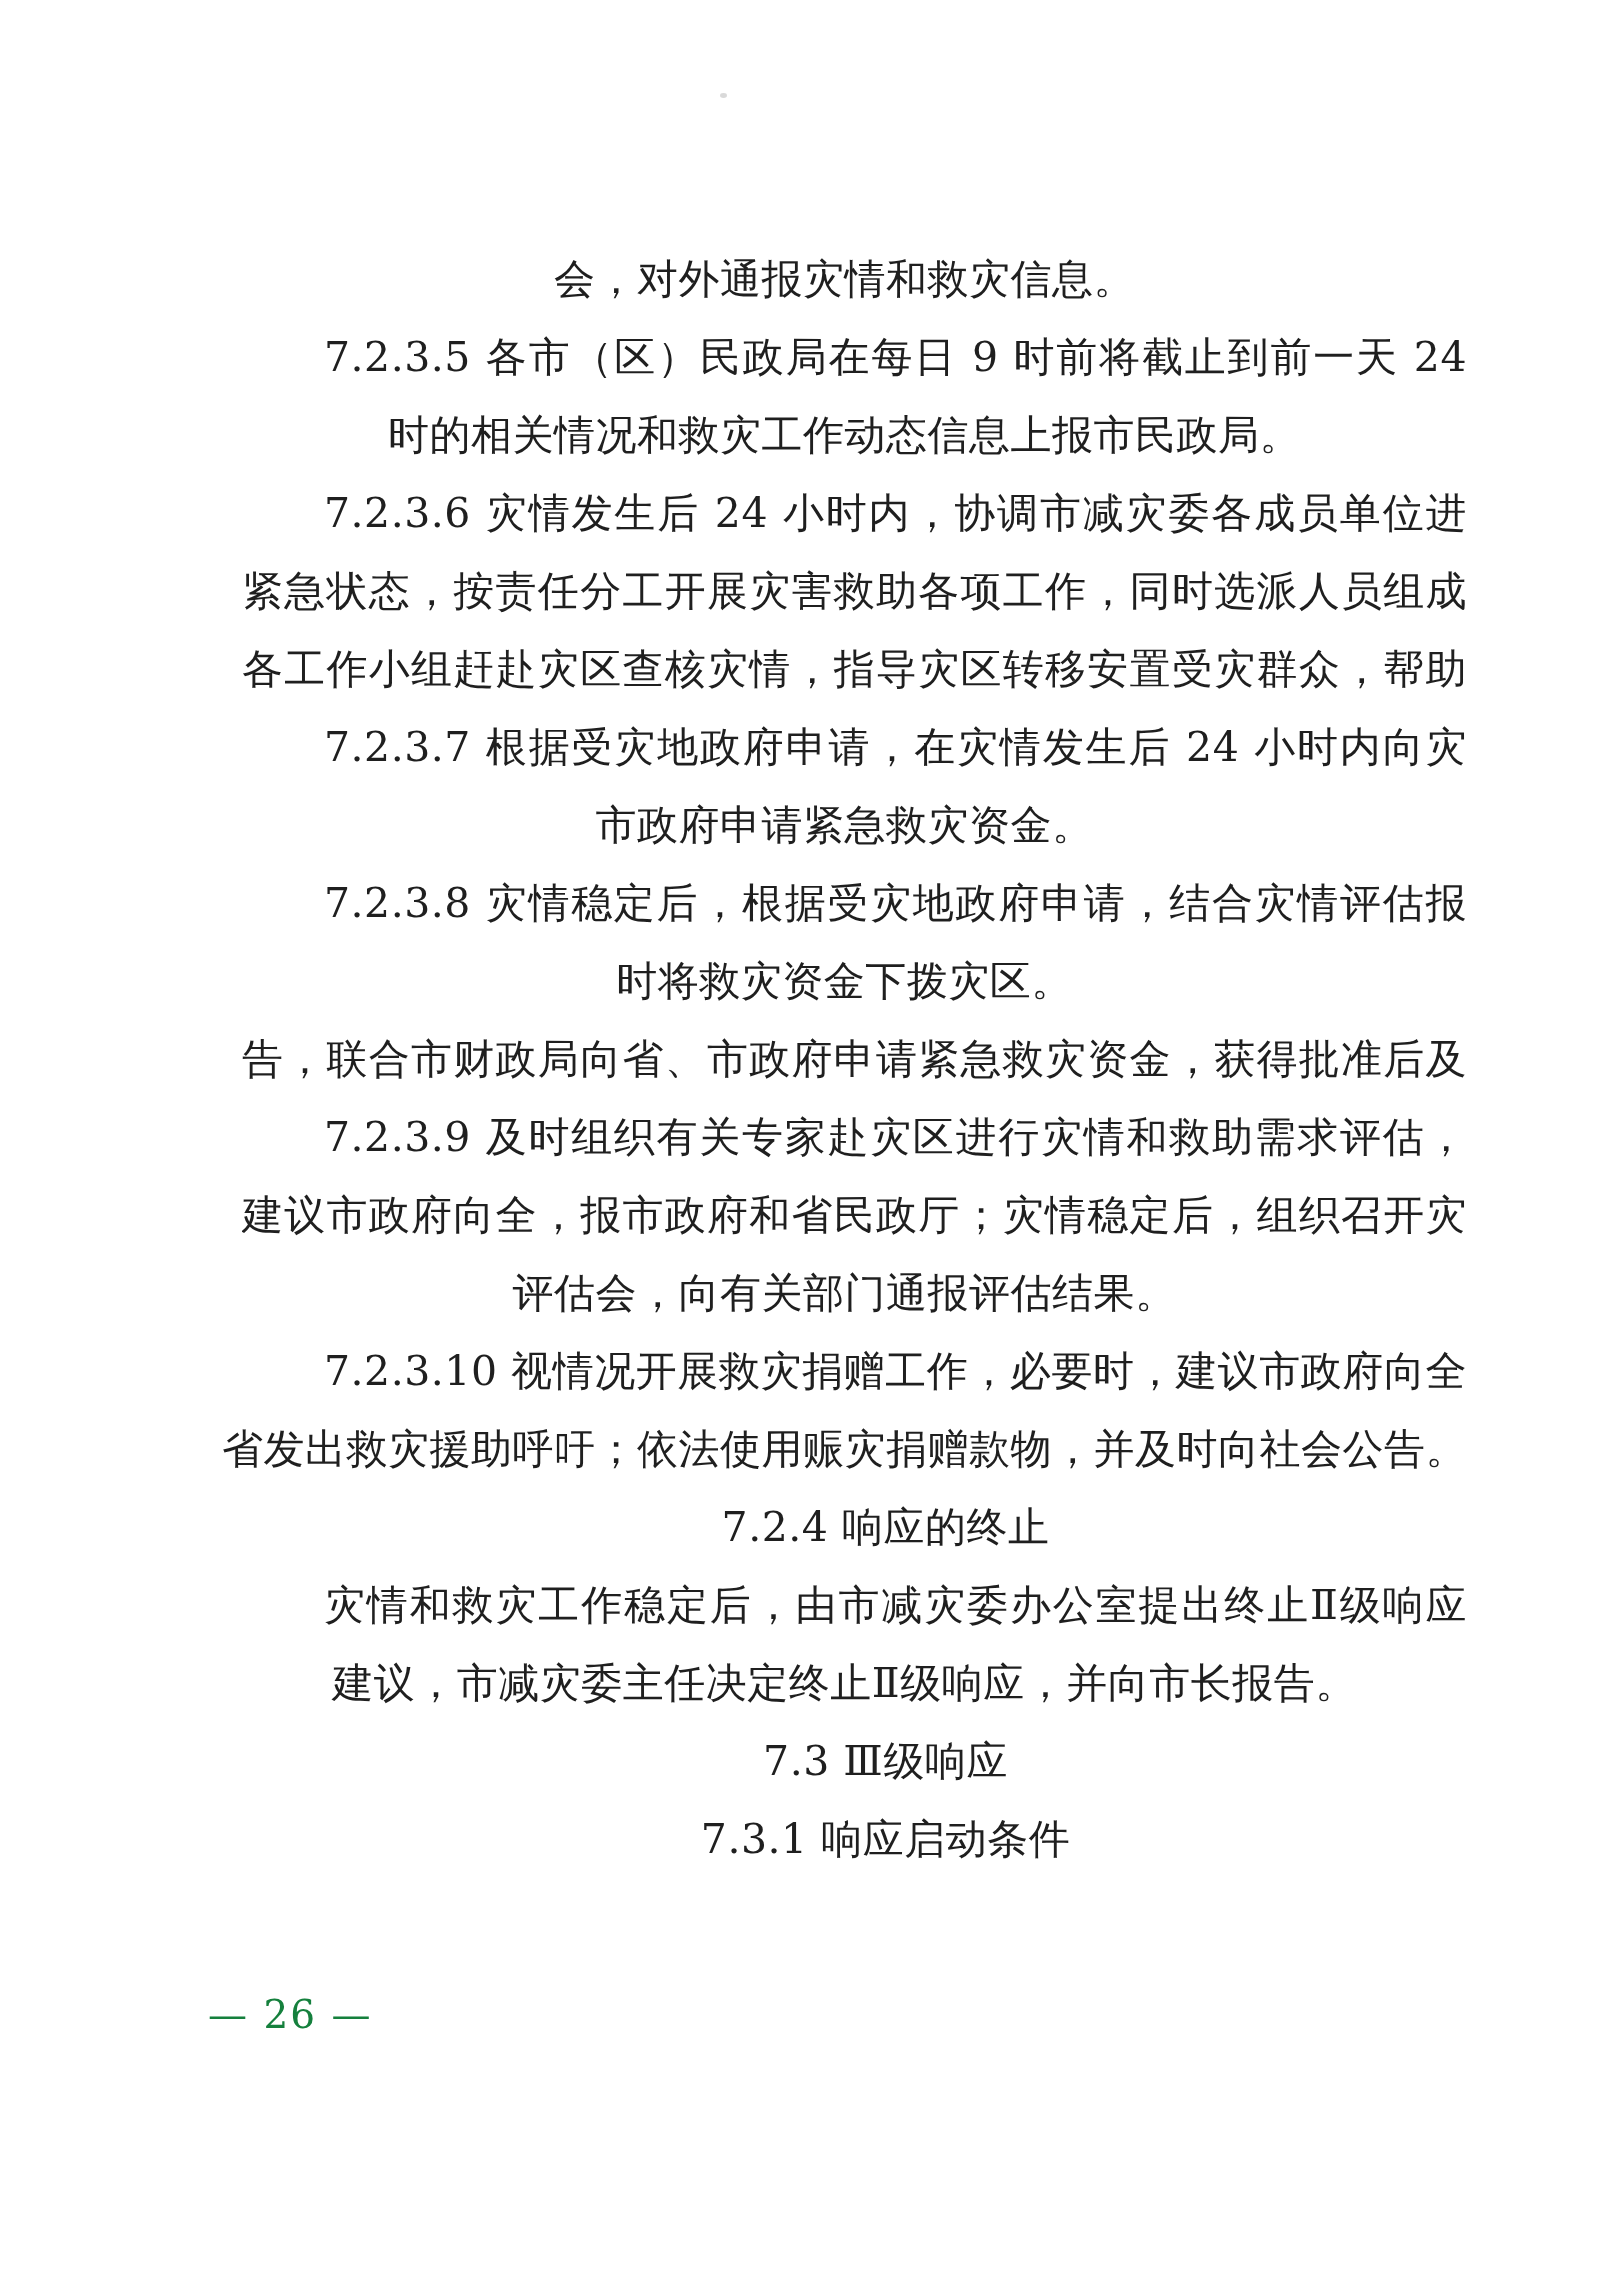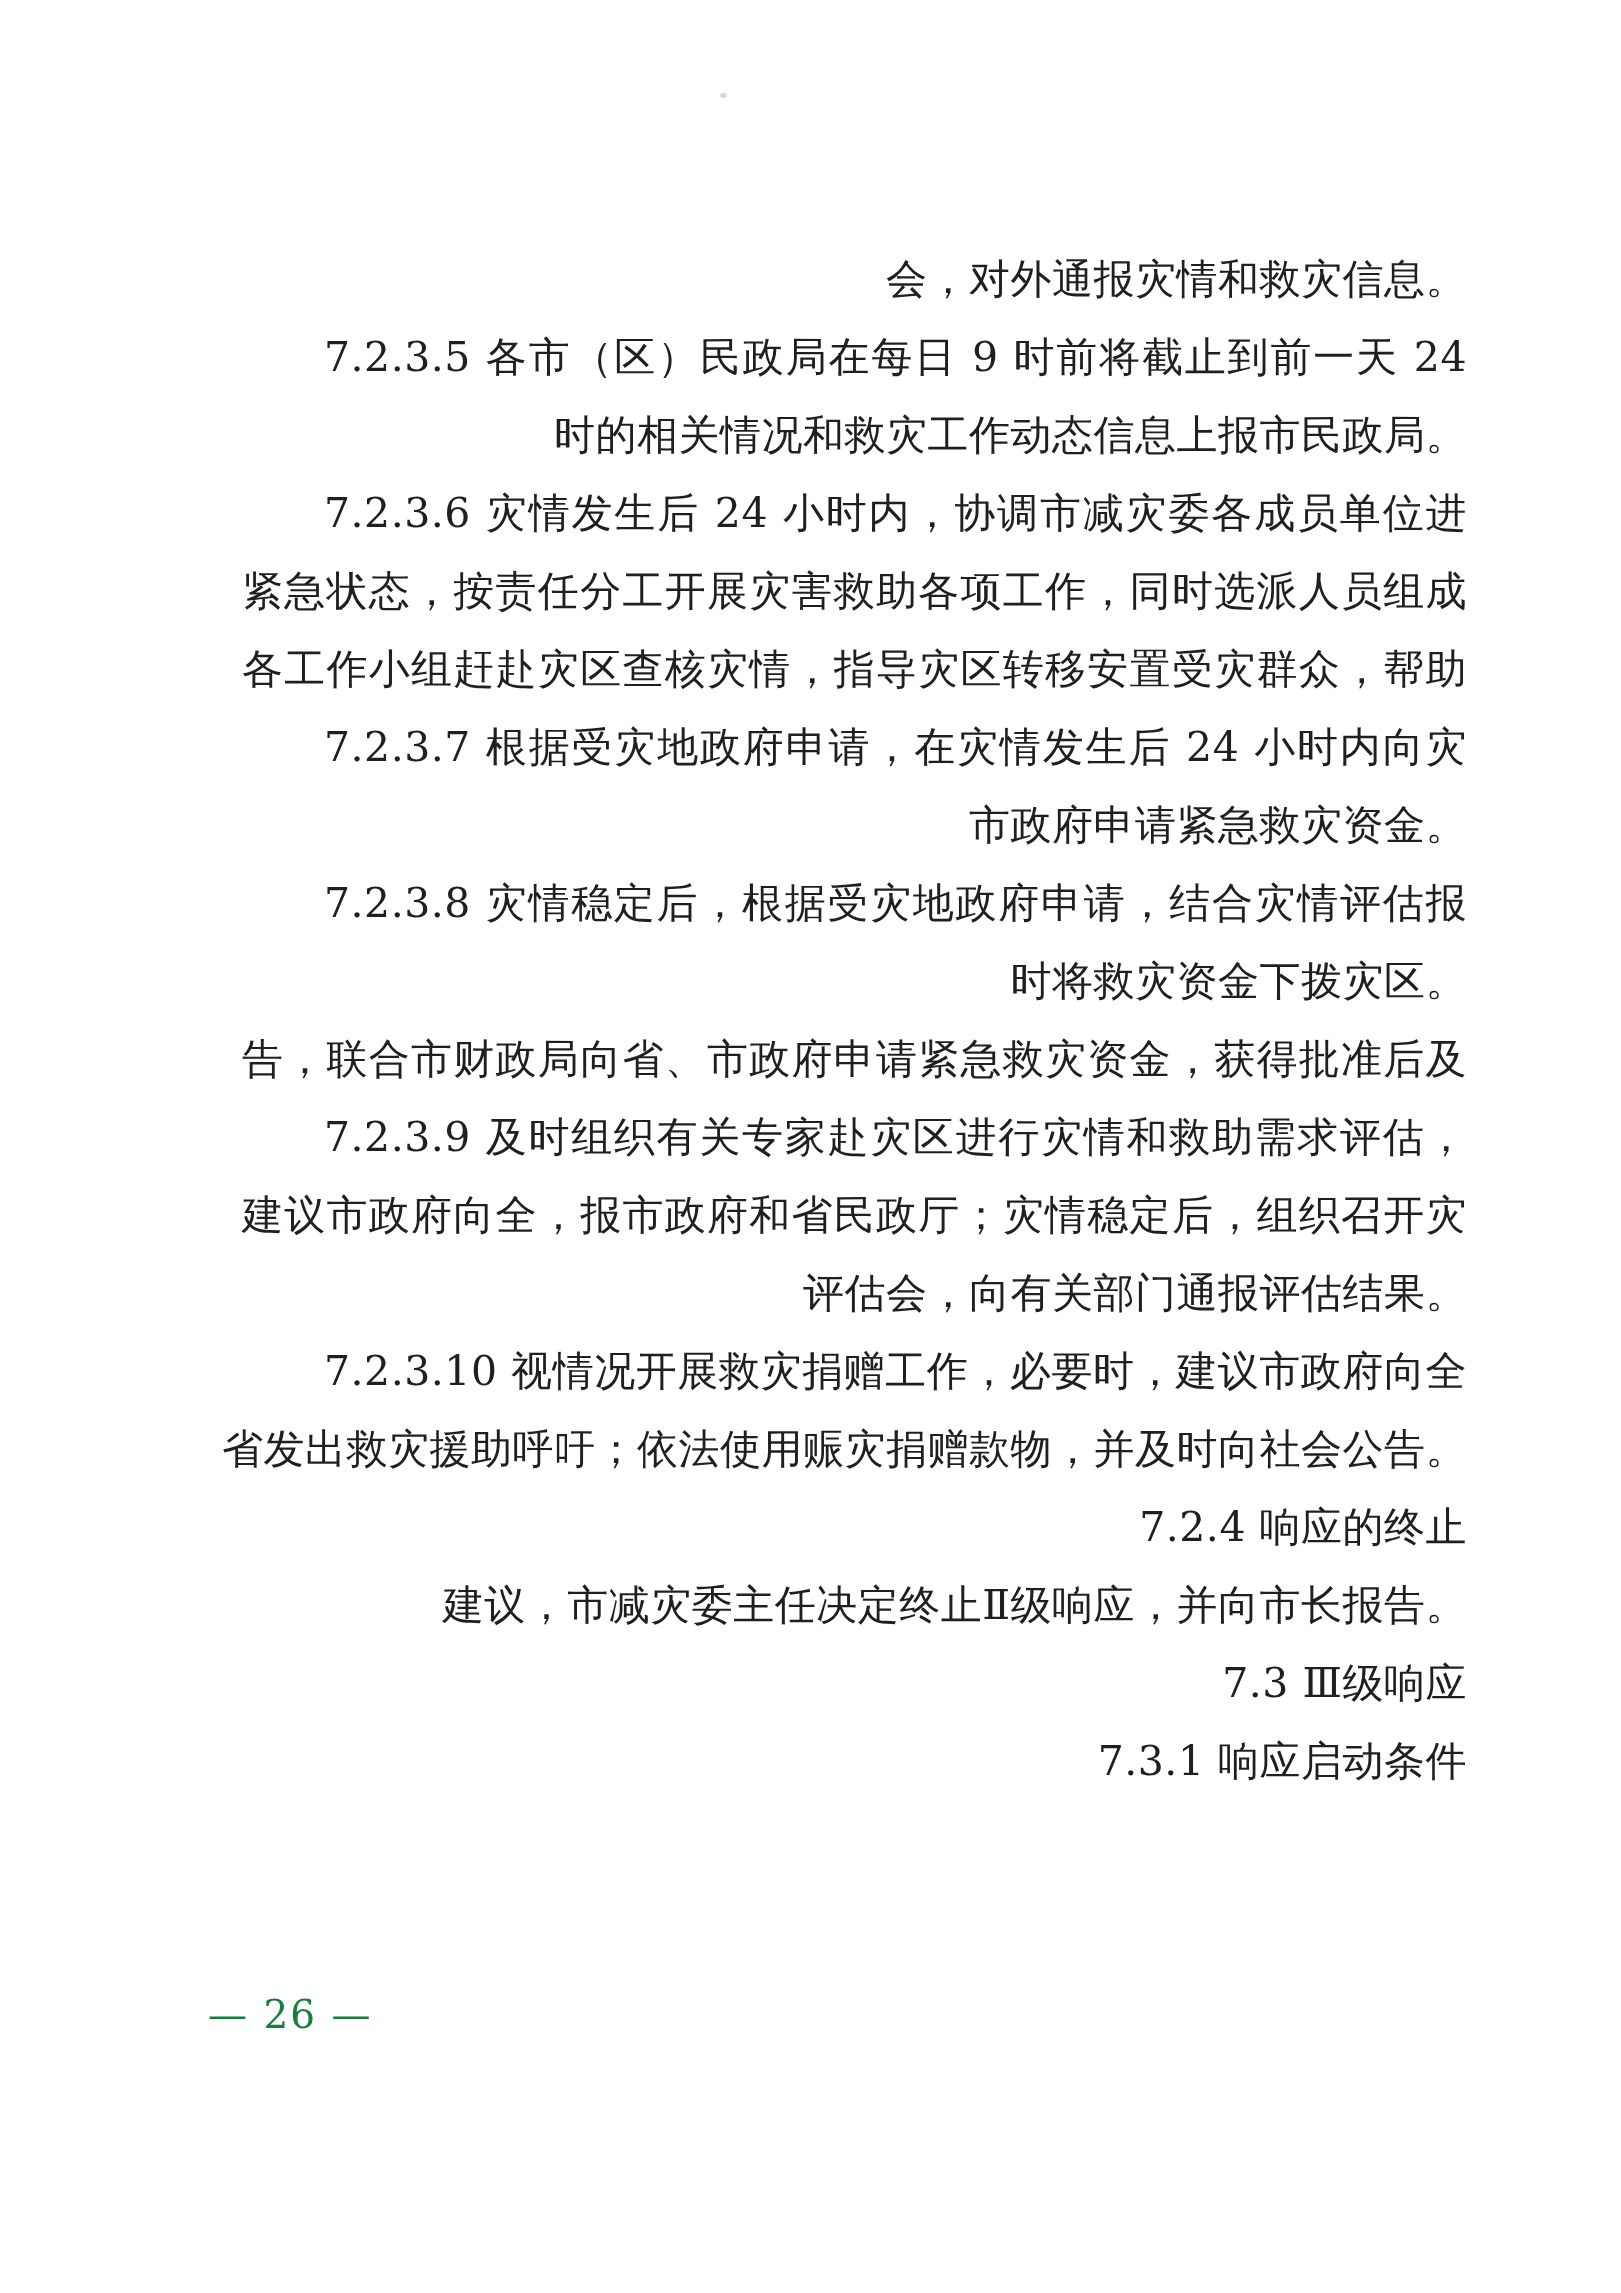--- a/index.html
+++ b/index.html
@@ -23,21 +23,21 @@
     top: 240px;
     width: 1245px;
   }
   .para { margin: 0; padding: 0; }
   .line {
     font-size: 41px;
     line-height: 78px;
     height: 78px;
     overflow: hidden;
     letter-spacing: 0.5px;
-    text-align: right;
+    text-align: center;
   }
   .line.fill {
     text-align: justify;
     text-align-last: justify;
     text-justify: inter-character;
     margin-left: 20px;
   }
   .para.indent .line:first-child {
     text-indent: 2em;
   }
@@ -96,20 +96,21 @@
         <div class="line">评估会，向有关部门通报评估结果。</div>
       </div>
       <div class="para indent">
         <div class="line fill">7.2.3.10 视情况开展救灾捐赠工作，必要时，建议市政府向全</div>
         <div class="line">省发出救灾援助呼吁；依法使用赈灾捐赠款物，并及时向社会公告。</div>
       </div>
       <div class="para indent">
         <div class="line">7.2.4 响应的终止</div>
       </div>
       <div class="para indent">
+        <div class="line fill">灾情和救灾工作稳定后，由市减灾委办公室提出终止Ⅱ级响应</div>
         <div class="line">建议，市减灾委主任决定终止Ⅱ级响应，并向市长报告。</div>
       </div>
       <div class="para indent">
         <div class="line">7.3 Ⅲ级响应</div>
       </div>
       <div class="para indent">
         <div class="line">7.3.1 响应启动条件</div>
       </div>
     </div>
 

